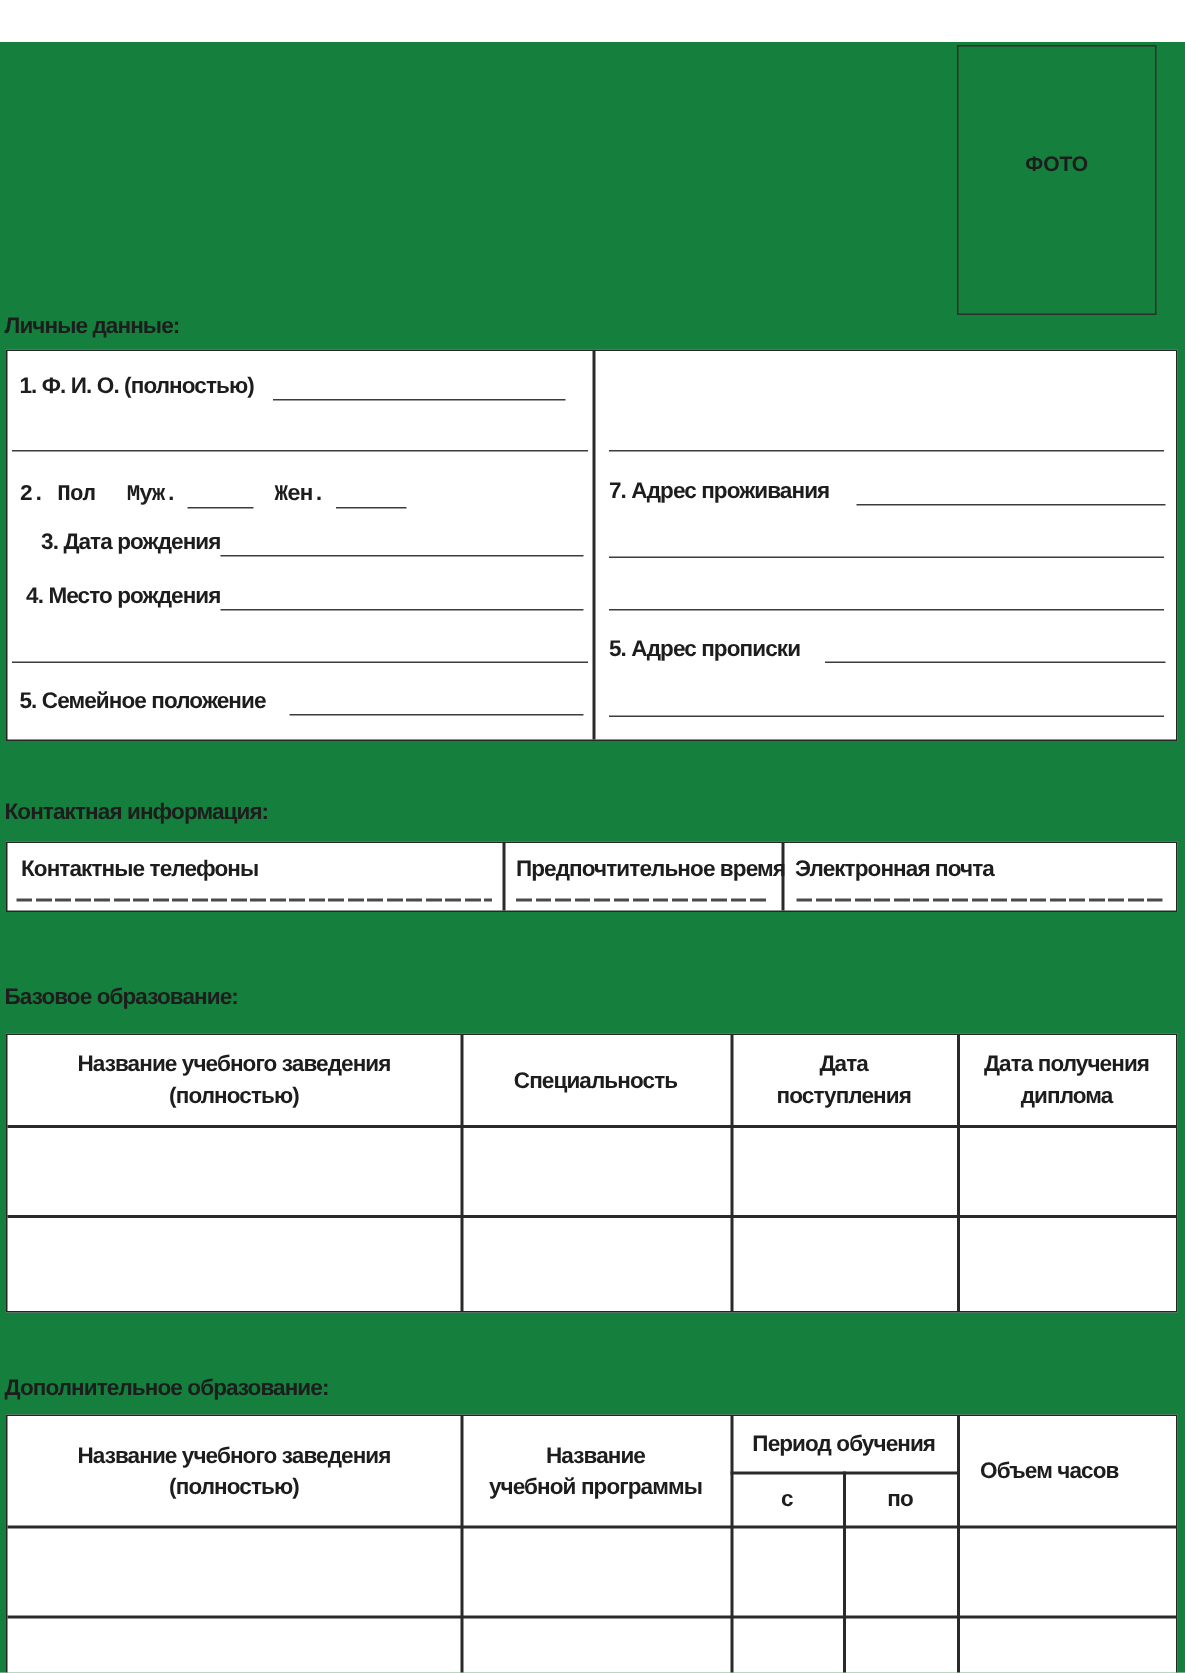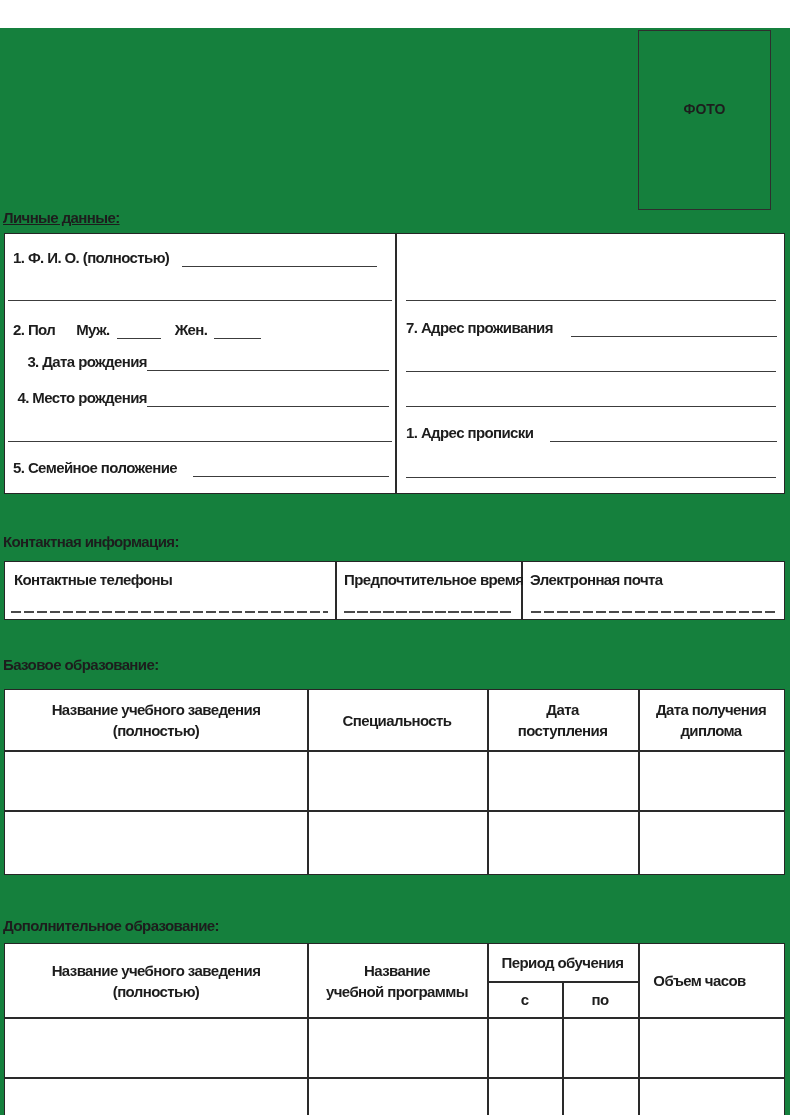--- a/index.html
+++ b/index.html
@@ -32,33 +32,33 @@
 </style>
 </head>
 <body>
 
 <div class="page">
 
   <div class="photo">
     <span>ФОТО</span>
   </div>
 
-  <div class="title" style="top:180px;text-decoration:underline;">Личные данные:</div>
+  <div class="title" style="top:180px;">Личные данные:</div>
 
   <div class="tbl" style="left:4px;top:205px;width:781px;height:261px;">
     <div class="vline" style="left:390px;"></div>
 
     <div class="col" style="left:0;width:390px;">
       <div class="frow" style="top:14px;left:8px;right:18px;">
         <span class="lbl">1. Ф. И. О. (полностью)</span>
         <div class="ln" style="margin-left:13px;"></div>
       </div>
       <div class="full-line" style="left:3px;right:3px;top:66px;"></div>
 
-      <div class="frow" style="top:86px;left:8px;right:6px;">
+      <div class="frow" style="top:86px;left:8px;right:6px;font-family:Liberation Mono, monospace;">
         <span class="lbl">2. Пол</span>
         <span class="lbl" style="margin-left:21px;">Муж.</span>
         <div class="ln2" style="width:44px;margin-left:7px;"></div>
         <span class="lbl" style="margin-left:14px;">Жен.</span>
         <div class="ln2" style="width:47px;margin-left:7px;"></div>
       </div>
 
       <div class="frow" style="top:118px;left:8px;right:6px;">
         <span class="lbl w134">3. Дата рождения</span>
         <div class="ln"></div>
@@ -80,30 +80,30 @@
       <div class="full-line" style="left:9px;right:8px;top:66px;"></div>
 
       <div class="frow" style="top:84px;left:9px;right:7px;justify-content:space-between;">
         <span class="lbl">7. Адрес проживания</span>
         <div class="ln" style="margin-left:18px;"></div>
       </div>
       <div class="full-line" style="left:9px;right:8px;top:137px;"></div>
       <div class="full-line" style="left:9px;right:8px;top:172px;"></div>
 
       <div class="frow" style="top:189px;left:9px;right:7px;">
-        <span class="lbl">1. Адрес прописки</span>
+        <span class="lbl">5. Адрес прописки</span>
         <div class="ln" style="margin-left:17px;"></div>
       </div>
       <div class="full-line" style="left:9px;right:8px;top:243px;"></div>
     </div>
   </div>
 
   <div class="title" style="top:504px;">Контактная информация:</div>
 
-  <div class="tbl" style="left:4px;top:533px;width:781px;height:59px;">
+  <div class="tbl" style="left:4px;top:533px;width:781px;height:47px;">
     <div class="vline" style="left:330px;"></div>
     <div class="vline" style="left:516px;"></div>
 
     <div class="ccell" style="left:0;width:330px;">
       <span class="clabel">Контактные телефоны</span>
       <div class="dash" style="left:6px;right:7px;"></div>
     </div>
     <div class="ccell" style="left:330px;width:186px;">
       <span class="clabel">Предпочтительное время</span>
       <div class="dash" style="left:9px;right:8px;"></div>

